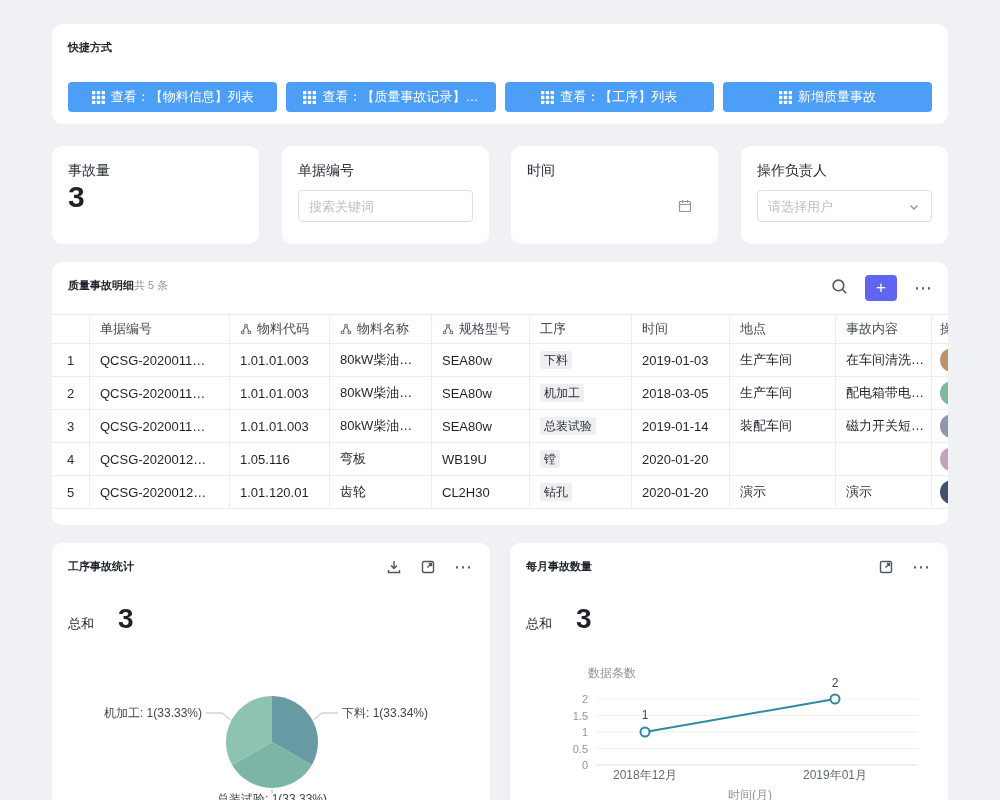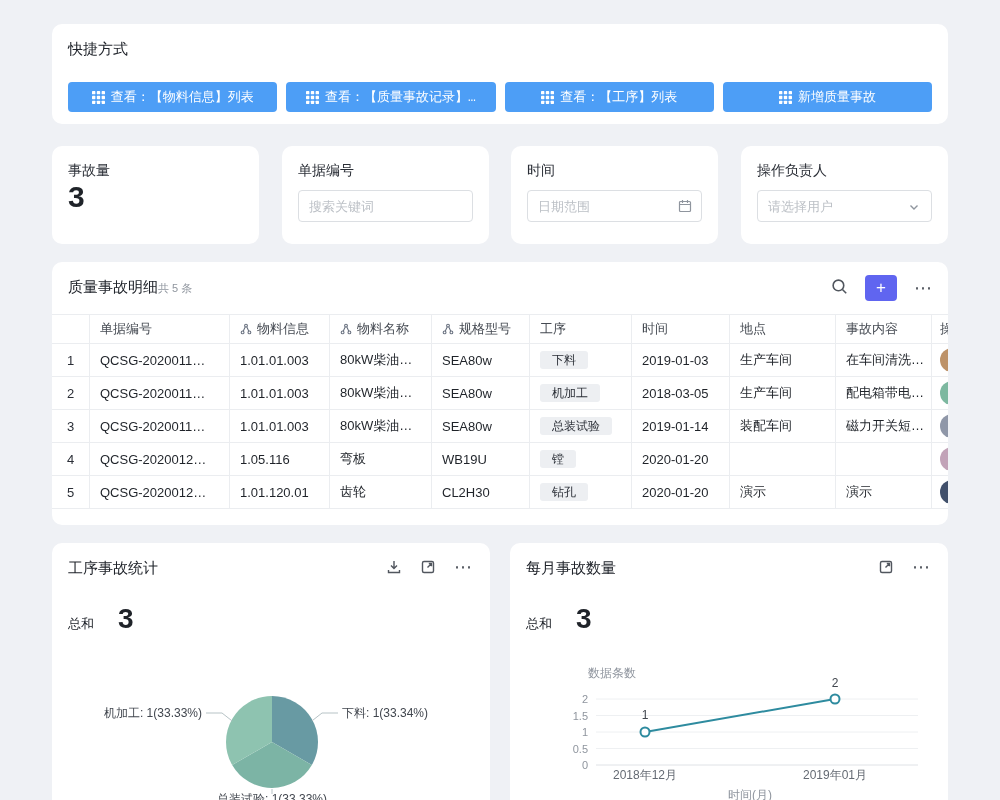--- a/index.html
+++ b/index.html
@@ -1,25 +1,25 @@
 <!DOCTYPE html>
 <html><head>
 <meta charset="utf-8">
 <style>
   *{margin:0;padding:0;box-sizing:border-box}
   html,body{width:1000px;height:800px}
   body{background:#eff1f5;font-family:"Liberation Sans","DejaVu Sans",sans-serif;position:relative;overflow:hidden;color:#1f2329}
   .card{position:absolute;background:#fff;border-radius:10px}
-  .card-title{font-size:15px;font-weight:400;color:#20242b}
+  .card-title{font-size:11px;font-weight:700;color:#20242b}
 
   
   #card-shortcuts{left:52px;top:24px;width:896px;height:100px}
   .sc-title{position:absolute;left:16px;top:16px}
   .sc-buttons{position:absolute;left:16px;right:16px;top:58px;display:flex;gap:9px}
-  .sc-btn{flex:1;height:30px;border:none;border-radius:4px;background:#4d9ef6;color:#fff;font-size:13px;display:flex;align-items:center;justify-content:center;gap:6px;font-family:Liberation Mono, monospace;cursor:pointer;white-space:nowrap;overflow:hidden}
+  .sc-btn{flex:1;height:30px;border:none;border-radius:4px;background:#4d9ef6;color:#fff;font-size:13px;display:flex;align-items:center;justify-content:center;gap:6px;font-family:Liberation Sans, sans-serif;cursor:pointer;white-space:nowrap;overflow:hidden}
 
   
   .fcard{top:146px;height:98px;width:207px}
   #f1{left:52px}#f2{left:282px}#f3{left:511px}#f4{left:741px}
   .f-label{position:absolute;left:16px;top:16px;font-size:14px;color:#2a2e36}
   .f-value{position:absolute;left:16px;top:34px;font-size:30px;font-weight:700}
   .f-input{position:absolute;left:16px;right:16px;top:44px;height:32px;border:1px solid #dcdfe3;border-radius:4px;font-size:13px;padding:0 30px 0 10px;color:#2a2e36;font-family:inherit;background:#fff;width:175px}
   .f-input::placeholder{color:#bcc0c6}
   .f-ic{position:absolute;right:26px;top:53px;width:14px;height:14px;pointer-events:none}
 
@@ -33,21 +33,21 @@
   .more{font-size:18px;color:#51565e;background:none;border:none;cursor:pointer;line-height:1}
   .table{position:absolute;left:0;top:52px;width:1010px}
   .tr{display:flex;height:33px;border-bottom:1px solid #ebedf0;background:#fff}
   .tr.th{height:30px;border-top:1px solid #ebedf0}
   .td{flex:none;padding:0 10px;font-size:13px;border-right:1px solid #ebedf0;white-space:nowrap;overflow:hidden;display:flex;align-items:center;gap:5px}
   .th .td{color:#454a52}
   .c-idx{width:38px;justify-content:center;color:#2a2e36}
   .c-doc{width:140px}.c-code{width:100px}.c-name{width:102px}.c-spec{width:98px}
   .c-proc{width:102px}.c-time{width:98px}.c-loc{width:106px}.c-content{width:96px}
   .c-op{width:120px;border-right:none;padding-left:8px}
-  .tag{background:#edeff2;border-radius:3px;padding:2px 12px;font-size:12px;color:#2a2e36;line-height:1.2}
+  .tag{background:#edeff2;border-radius:3px;padding:2px 4px;font-size:12px;color:#2a2e36;line-height:1.2}
   .avatar{width:24px;height:24px;border-radius:50%;flex:none}
   .rel-ic{flex:none;display:flex}
 
   
   #card-pie{left:52px;top:543px;width:438px;height:300px}
   #card-line{left:510px;top:543px;width:438px;height:300px}
   .chart-head{position:absolute;left:16px;top:16px}
   .chart-actions{position:absolute;right:18px;top:15px;display:flex;gap:18px;align-items:center}
   .stats{position:absolute;left:16px;top:60px;display:flex;align-items:baseline;gap:24px}
   .s-label{font-size:13px;color:#20242b}
@@ -134,21 +134,20 @@
   <div class="f-value">3</div>
 </div>
 
 <div class="card fcard" id="f2">
   <div class="f-label">单据编号</div>
   <input class="f-input" placeholder="搜索关键词" style="">
 </div>
 
 <div class="card fcard" id="f3">
   <div class="f-label">时间</div>
-  <input class="f-input" placeholder="日期范围" style="">
   <span class="f-ic"><svg width="14" height="14" viewBox="0 0 14 14" fill="none" stroke="#8f959e" stroke-width="1.2">
         <rect x="1.5" y="2.5" width="11" height="10" rx="1"></rect>
         <path d="M1.5 5.5h11M4.5 1v3M9.5 1v3"></path>
       </svg></span>
 </div>
 
 <div class="card fcard" id="f4">
   <div class="f-label">操作负责人</div>
   <input class="f-input" placeholder="请选择用户" style="">
   <span class="f-ic"><svg width="12" height="12" viewBox="0 0 12 12" fill="none" stroke="#8f959e" stroke-width="1.4">
@@ -178,21 +177,21 @@
       <div class="td c-doc">单据编号</div>
       <div class="td c-code">
           <span class="rel-ic">
             <svg width="12" height="12" viewBox="0 0 12 12" fill="none" stroke="#6a7280" stroke-width="1.1">
               <circle cx="6" cy="2.6" r="1.4"></circle>
               <circle cx="2.6" cy="9.4" r="1.4"></circle>
               <circle cx="9.4" cy="9.4" r="1.4"></circle>
               <path d="M5.3 3.8 3.2 8.2M6.7 3.8l2.1 4.4"></path>
             </svg>
           </span>
-          <span>物料信息</span>
+          <span>物料代码</span>
         </div>
       <div class="td c-name">
           <span class="rel-ic">
             <svg width="12" height="12" viewBox="0 0 12 12" fill="none" stroke="#6a7280" stroke-width="1.1">
               <circle cx="6" cy="2.6" r="1.4"></circle>
               <circle cx="2.6" cy="9.4" r="1.4"></circle>
               <circle cx="9.4" cy="9.4" r="1.4"></circle>
               <path d="M5.3 3.8 3.2 8.2M6.7 3.8l2.1 4.4"></path>
             </svg>
           </span>

